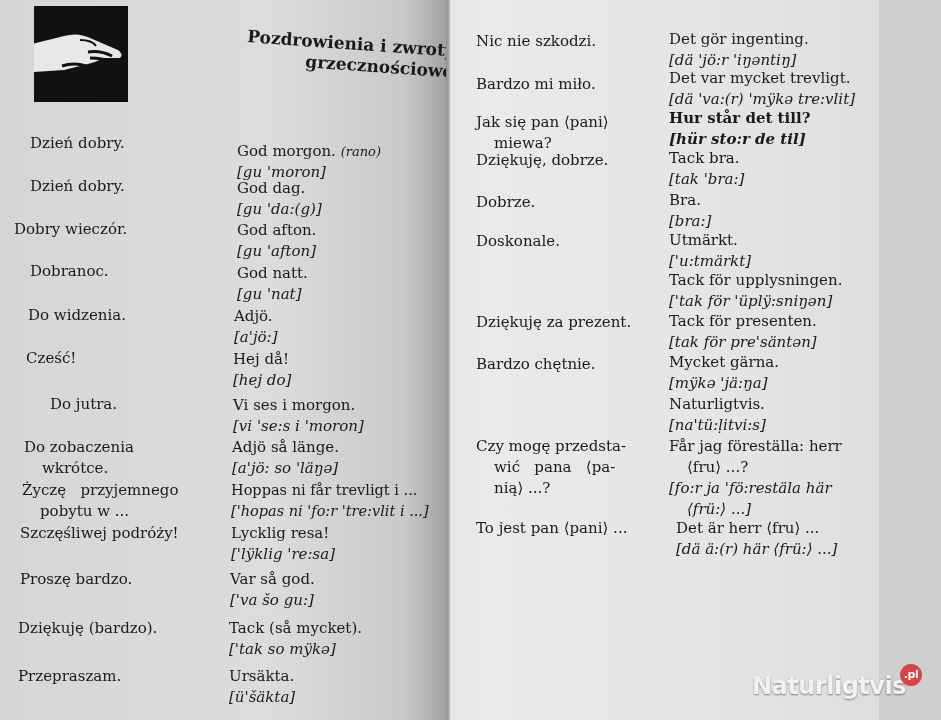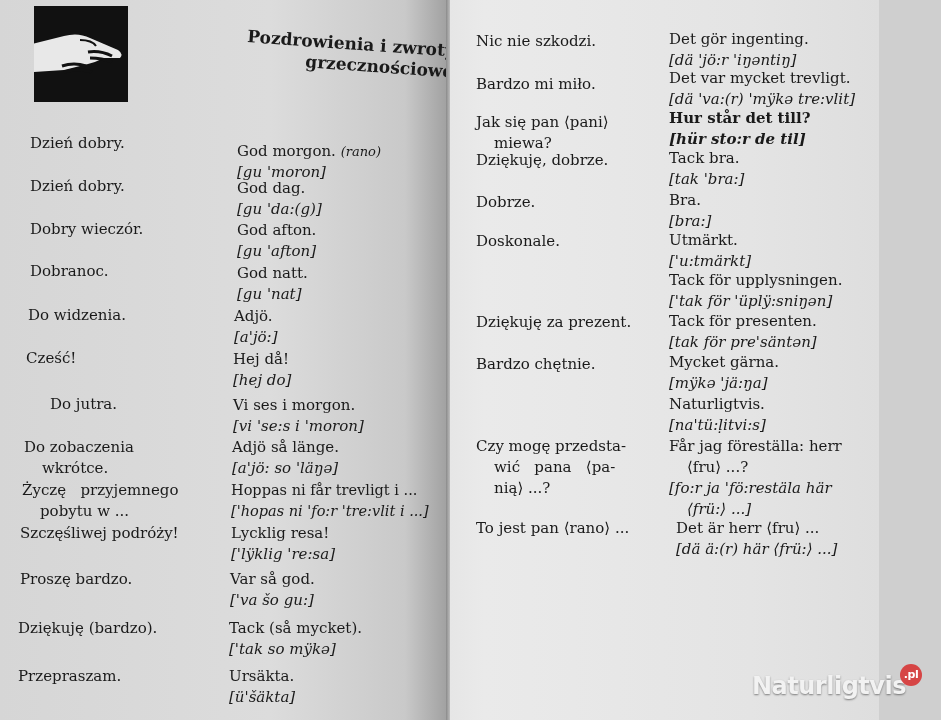--- a/index.html
+++ b/index.html
@@ -68,21 +68,21 @@
     <span>Pozdrowienia i zwroty</span>
     <span>grzecznościowe</span>
   </div>
 
   <div class="entry pl" style="left:30px; top:133px;"><span>Dzień dobry.</span></div>
   <div class="entry sv" style="left:237px; top:141px;"><span>God morgon.</span> <span class="note">(rano)</span><br><span class="phon">[gu 'moron]</span></div>
 
   <div class="entry pl" style="left:30px; top:176px;"><span>Dzień dobry.</span></div>
   <div class="entry sv" style="left:237px; top:178px;"><span>God dag.</span><br><span class="phon">[gu 'da:(g)]</span></div>
 
-  <div class="entry pl" style="left:30px; top:219px;"><span>Dobry wieczór.</span></div>
+  <div class="entry pl" style="left:14px; top:219px;"><span>Dobry wieczór.</span></div>
   <div class="entry sv" style="left:237px; top:220px;"><span>God afton.</span><br><span class="phon">[gu 'afton]</span></div>
 
   <div class="entry pl" style="left:30px; top:261px;"><span>Dobranoc.</span></div>
   <div class="entry sv" style="left:237px; top:263px;"><span>God natt.</span><br><span class="phon">[gu 'nat]</span></div>
 
   <div class="entry pl" style="left:28px; top:305px;"><span>Do widzenia.</span></div>
   <div class="entry sv" style="left:234px; top:306px;"><span>Adjö.</span><br><span class="phon">[a'jö:]</span></div>
 
   <div class="entry pl" style="left:26px; top:348px;"><span>Cześć!</span></div>
   <div class="entry sv" style="left:233px; top:349px;"><span>Hej då!</span><br><span class="phon">[hej do]</span></div>
@@ -136,20 +136,20 @@
   <div class="entry sv" style="left:219px; top:311px;"><span>Tack för presenten.</span><br><span class="phon">[tak för pre'säntən]</span></div>
 
   <div class="entry pl" style="left:26px; top:354px;"><span>Bardzo chętnie.</span></div>
   <div class="entry sv" style="left:219px; top:352px;"><span>Mycket gärna.</span><br><span class="phon">[mÿkə 'jä:ŋa]</span></div>
 
   <div class="entry sv" style="left:219px; top:394px;"><span>Naturligtvis.</span><br><span class="phon">[na'tü:ḷitvi:s]</span></div>
 
   <div class="entry pl" style="left:26px; top:436px; white-space:pre;"><span>Czy mogę przedsta-</span><br><span class="cont">wić   pana   ⟨pa-</span><br><span class="cont">nią⟩ ...?</span></div>
   <div class="entry sv" style="left:219px; top:436px;"><span>Får jag föreställa: herr</span><br><span style="padding-left:18px;">⟨fru⟩ ...?</span><br><span class="phon">[fo:r ja 'fö:restäla här</span><br><span class="phon" style="padding-left:18px;">⟨frü:⟩ ...]</span></div>
 
-  <div class="entry pl" style="left:26px; top:518px;"><span>To jest pan ⟨rano⟩ ...</span></div>
+  <div class="entry pl" style="left:26px; top:518px;"><span>To jest pan ⟨pani⟩ ...</span></div>
   <div class="entry sv" style="left:226px; top:518px;"><span>Det är herr ⟨fru⟩ ...</span><br><span class="phon">[dä ä:(r) här ⟨frü:⟩ ...]</span></div>
 </div>
 
 <div class="watermark">
   <span>Naturligtvis</span>
   <span class="dot">.pl</span>
 </div>
 
 </body></html>

